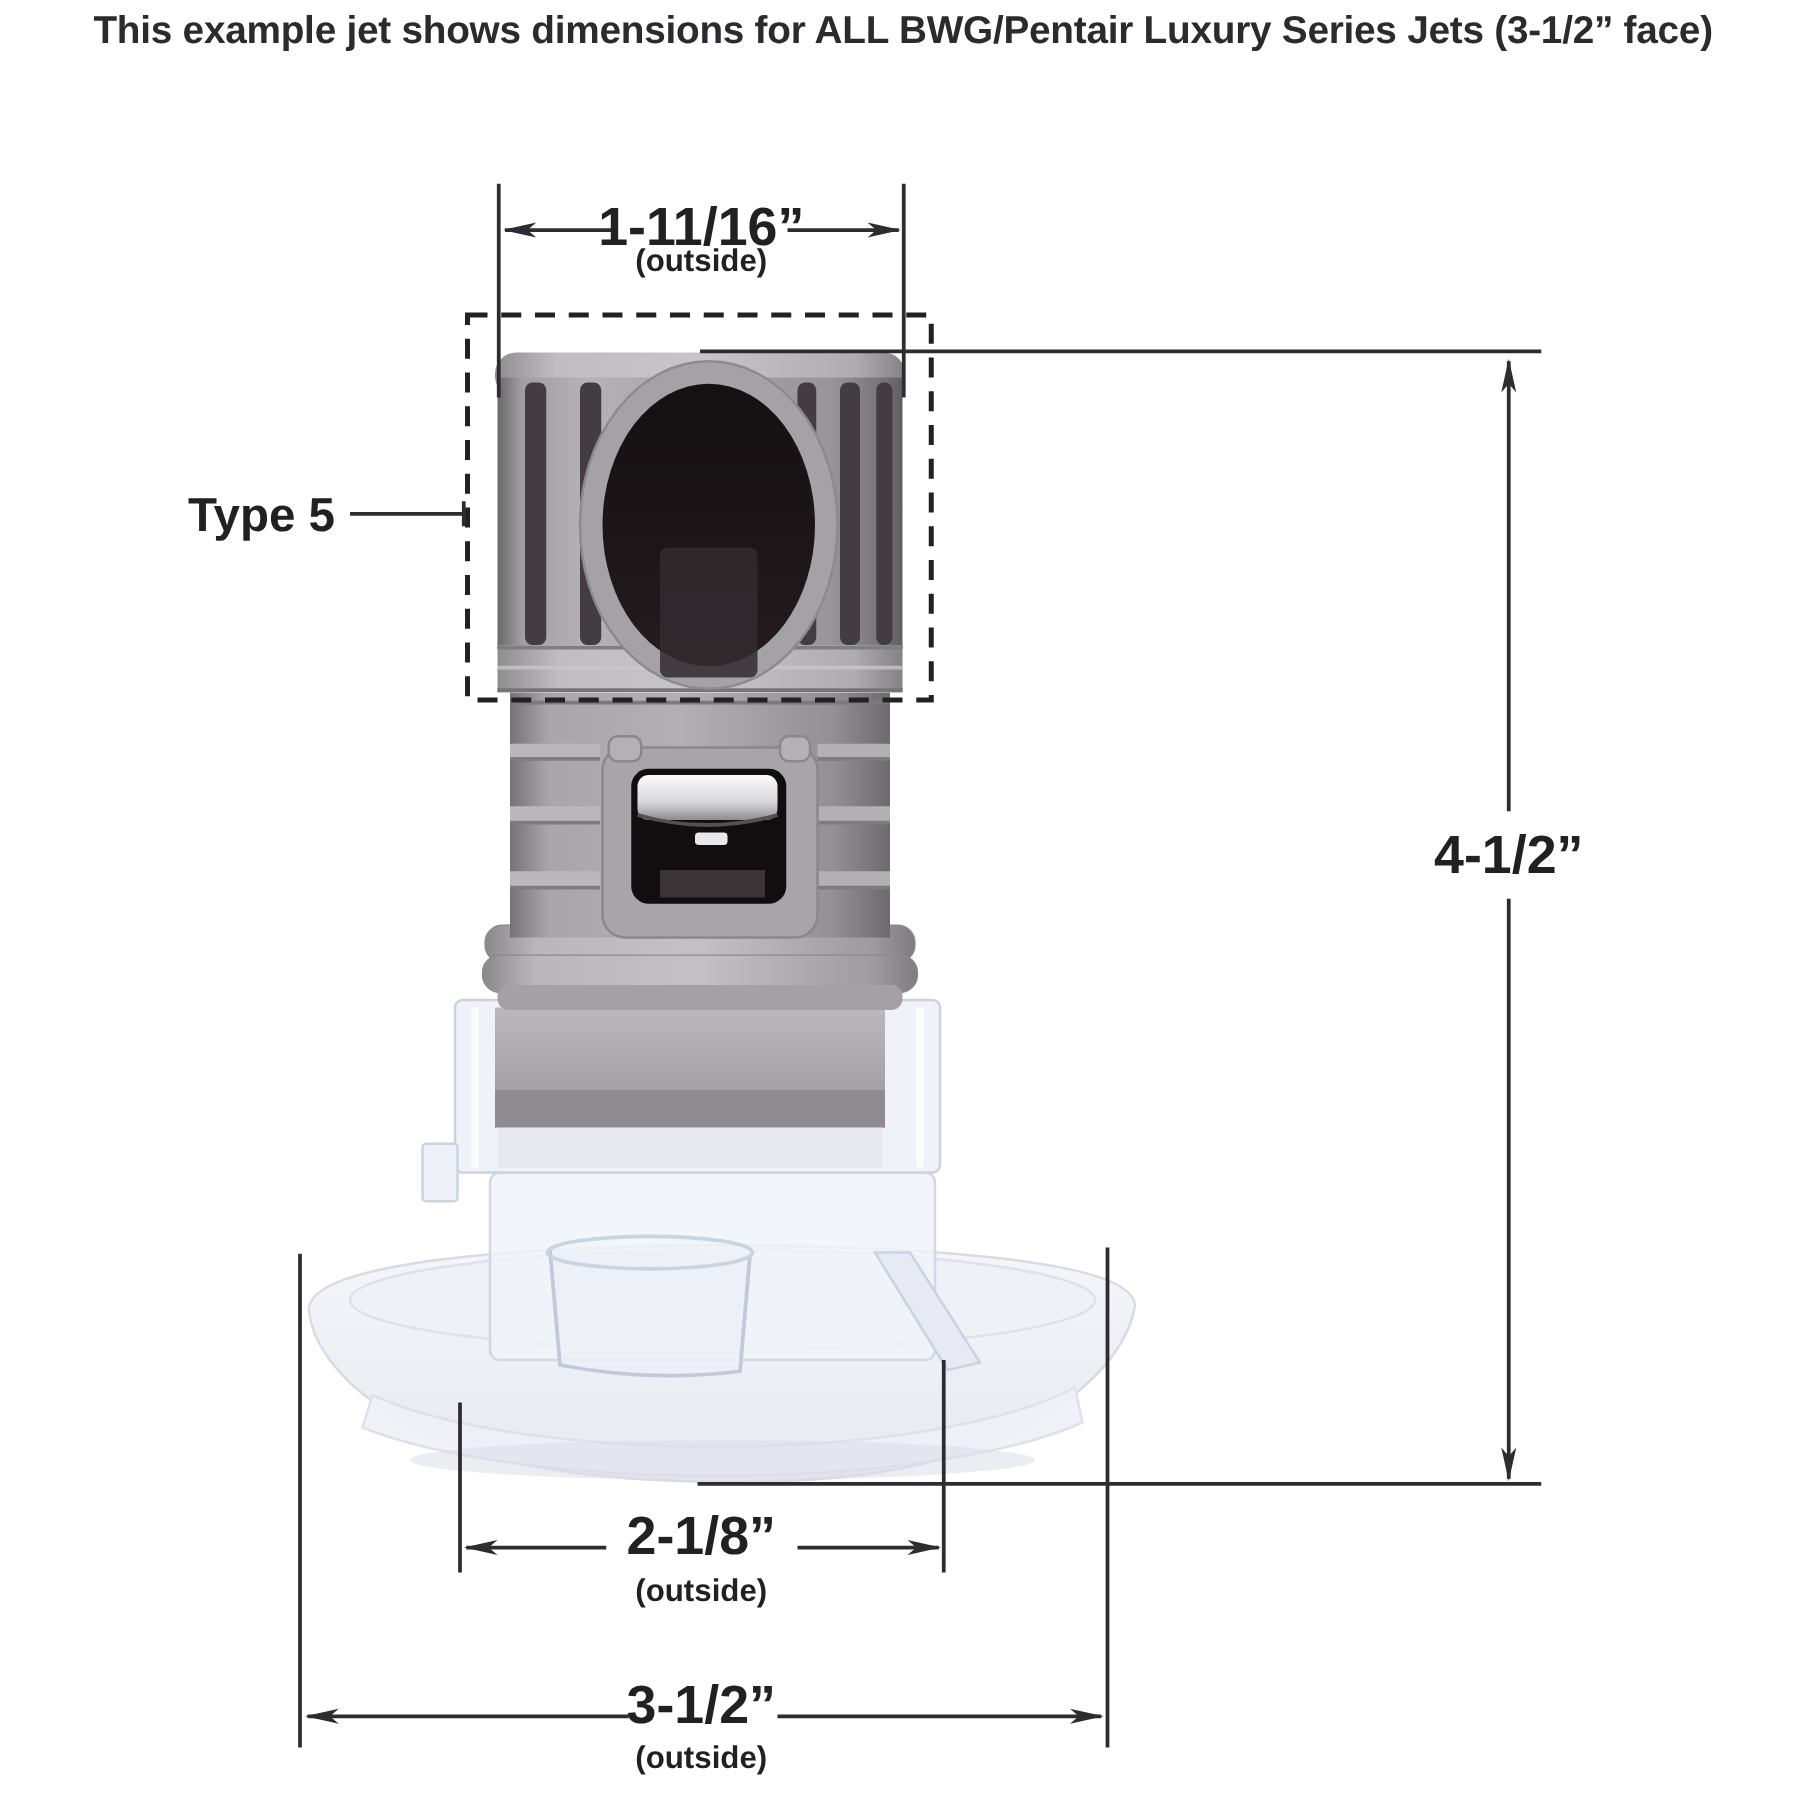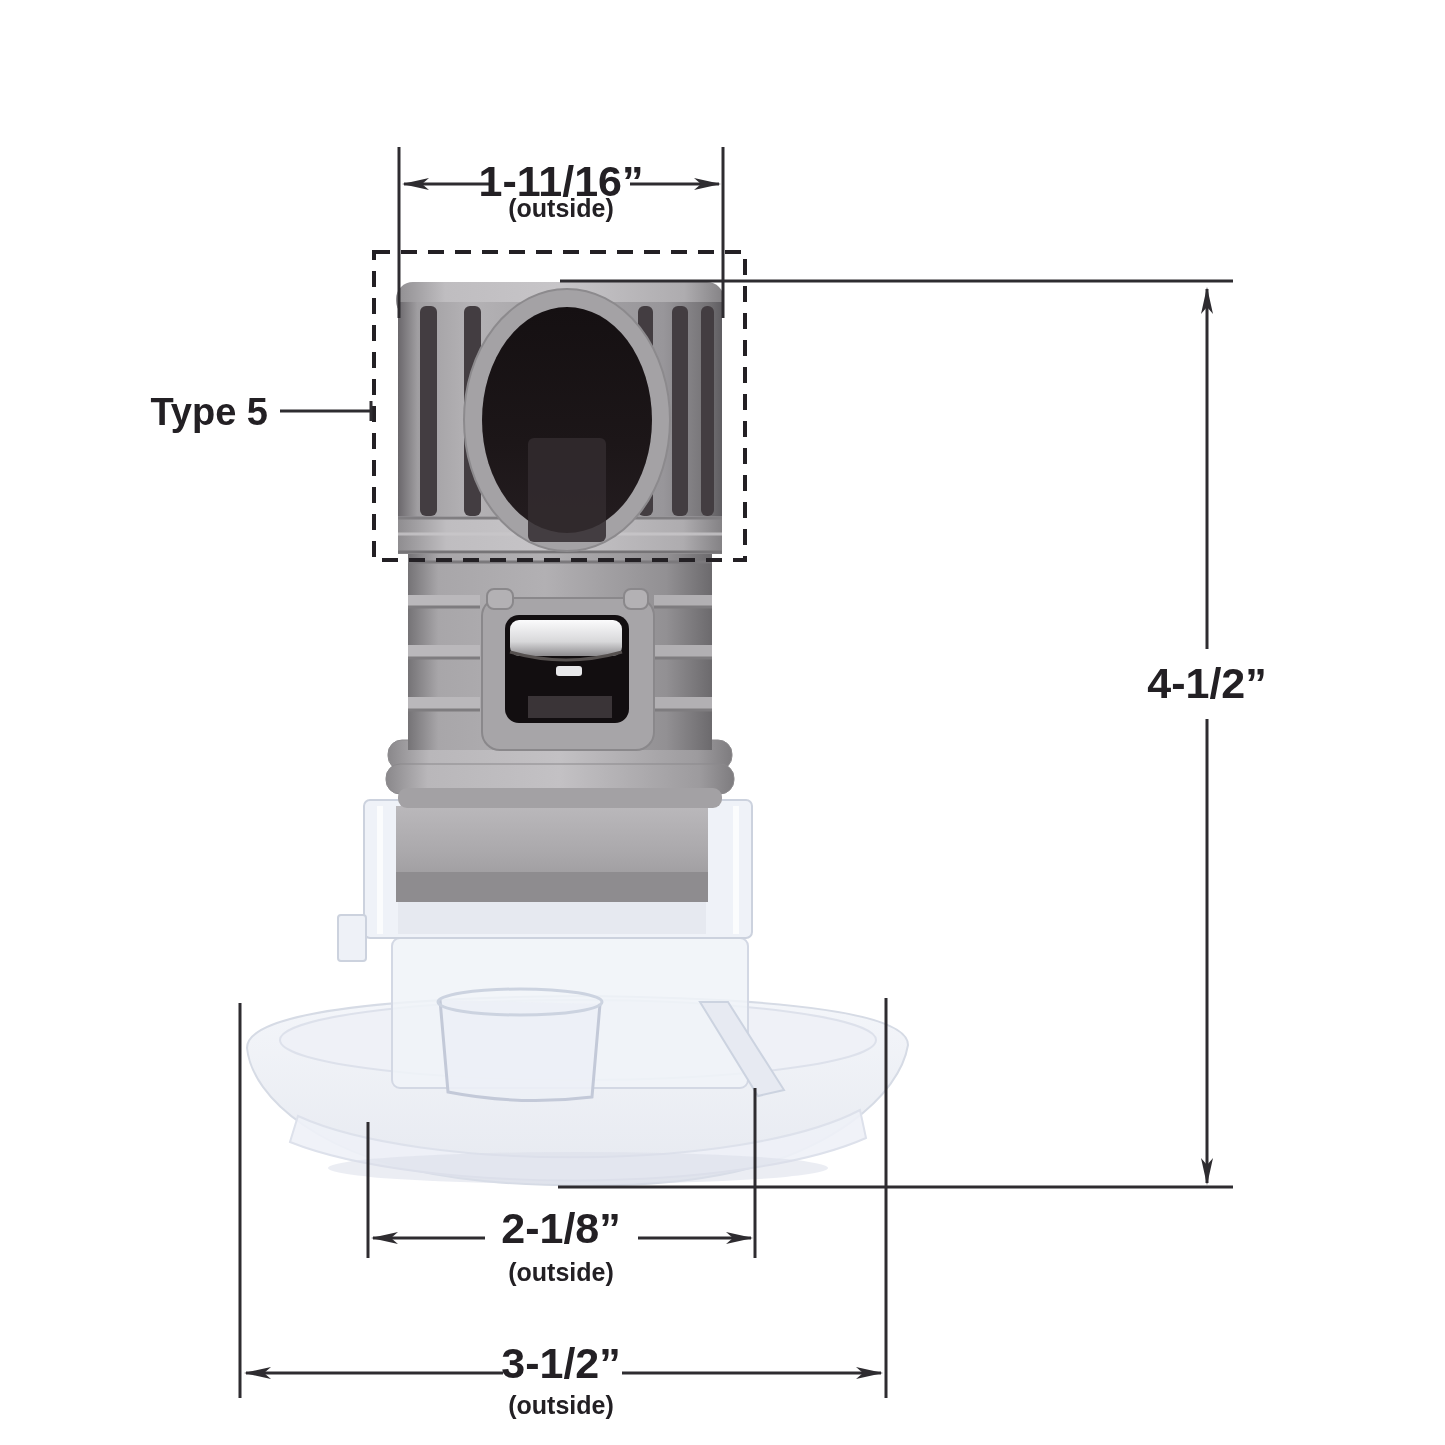--- a/index.html
+++ b/index.html
@@ -13,20 +13,21 @@
   .typelabel{font-size:38px;font-weight:600;}
   .dimline{stroke:#2e2c30;stroke-width:3;fill:none;}
   .extline{stroke:#2e2c30;stroke-width:3;fill:none;}
   .dashbox{fill:none;stroke:#232024;stroke-width:4;stroke-dasharray:16 11;}
 </style>
 </head>
 <body>
 
 <div class="canvas">
 
+  <div class="title">This example jet shows dimensions for ALL BWG/Pentair Luxury Series Jets (3-1/2” face)</div>
 
   <svg width="1445" height="1445" viewBox="0 0 1445 1445">
     <defs>
       <marker id="arrow" markerUnits="userSpaceOnUse" markerWidth="28" markerHeight="16" viewBox="0 0 28 16" refX="26" refY="8" orient="auto">
         <path d="M28,8 L1,2 L8,8 L1,14 Z" fill="#2e2c30"></path>
       </marker>
       <linearGradient id="capGrad" x1="0" y1="0" x2="1" y2="0">
         <stop offset="0" stop-color="#6a676b"></stop>
           <stop offset="0.06" stop-color="#a09ea1"></stop>
         <stop offset="0.22" stop-color="#b4b2b5"></stop>

